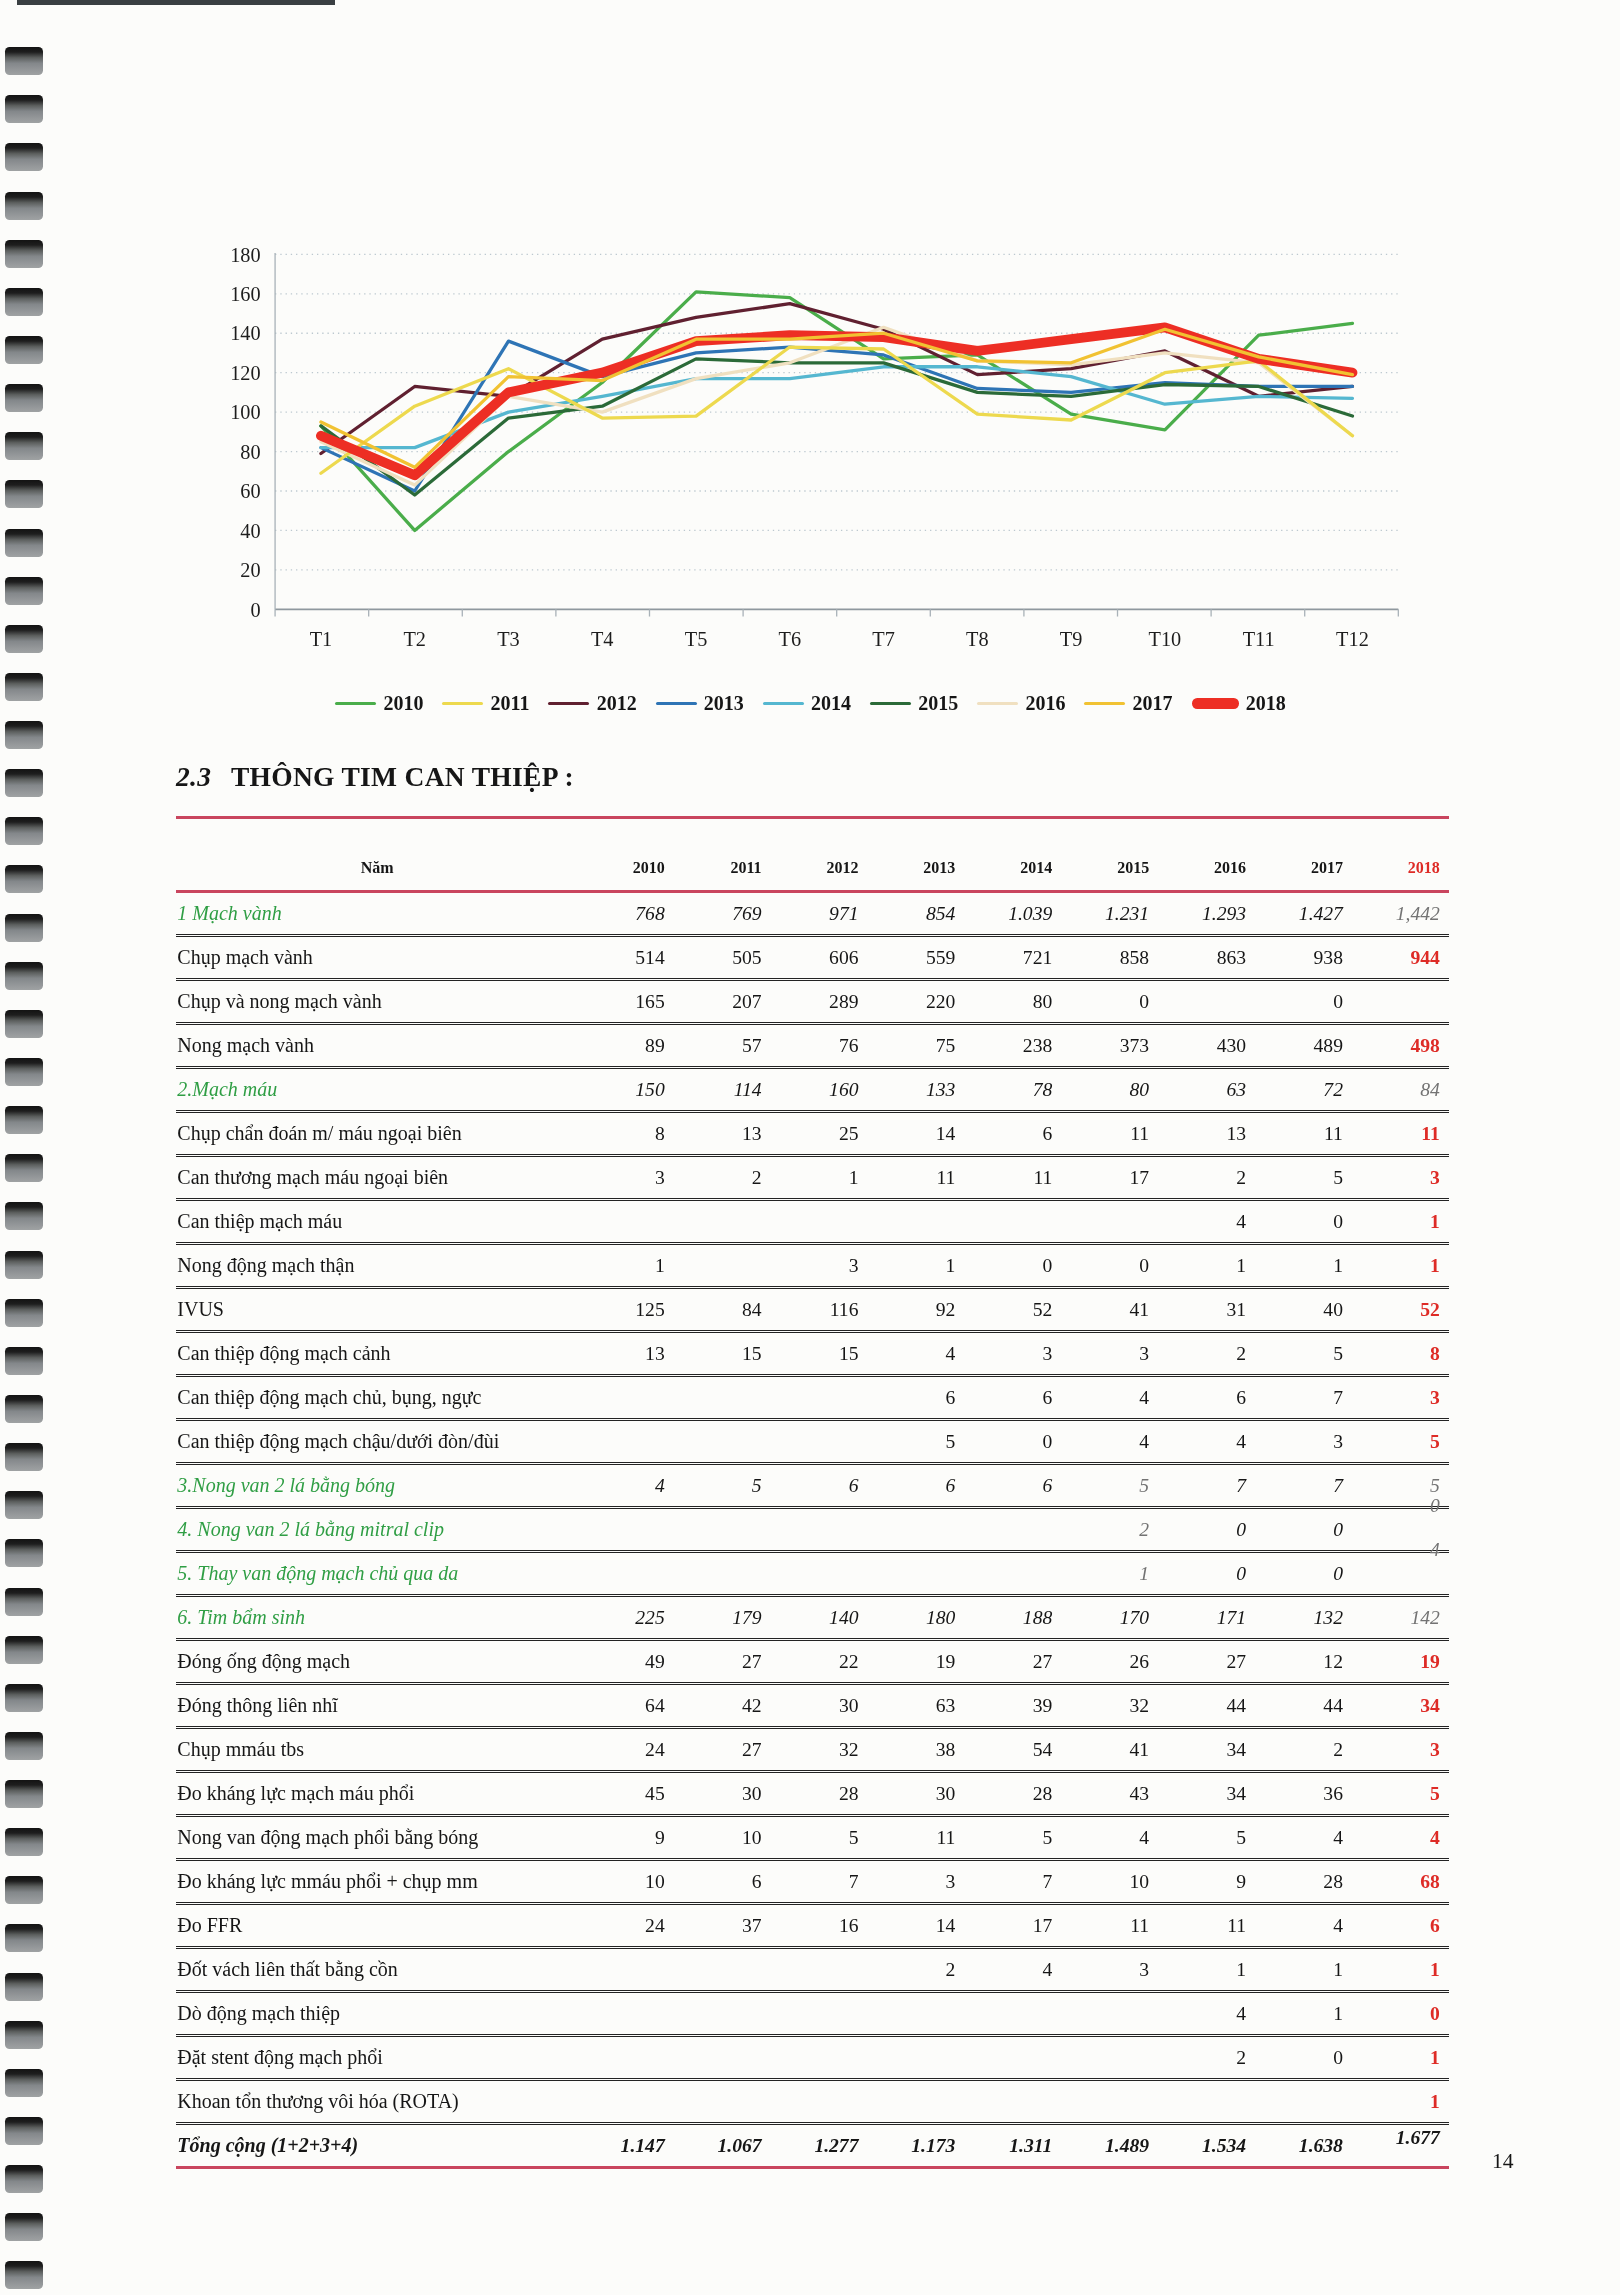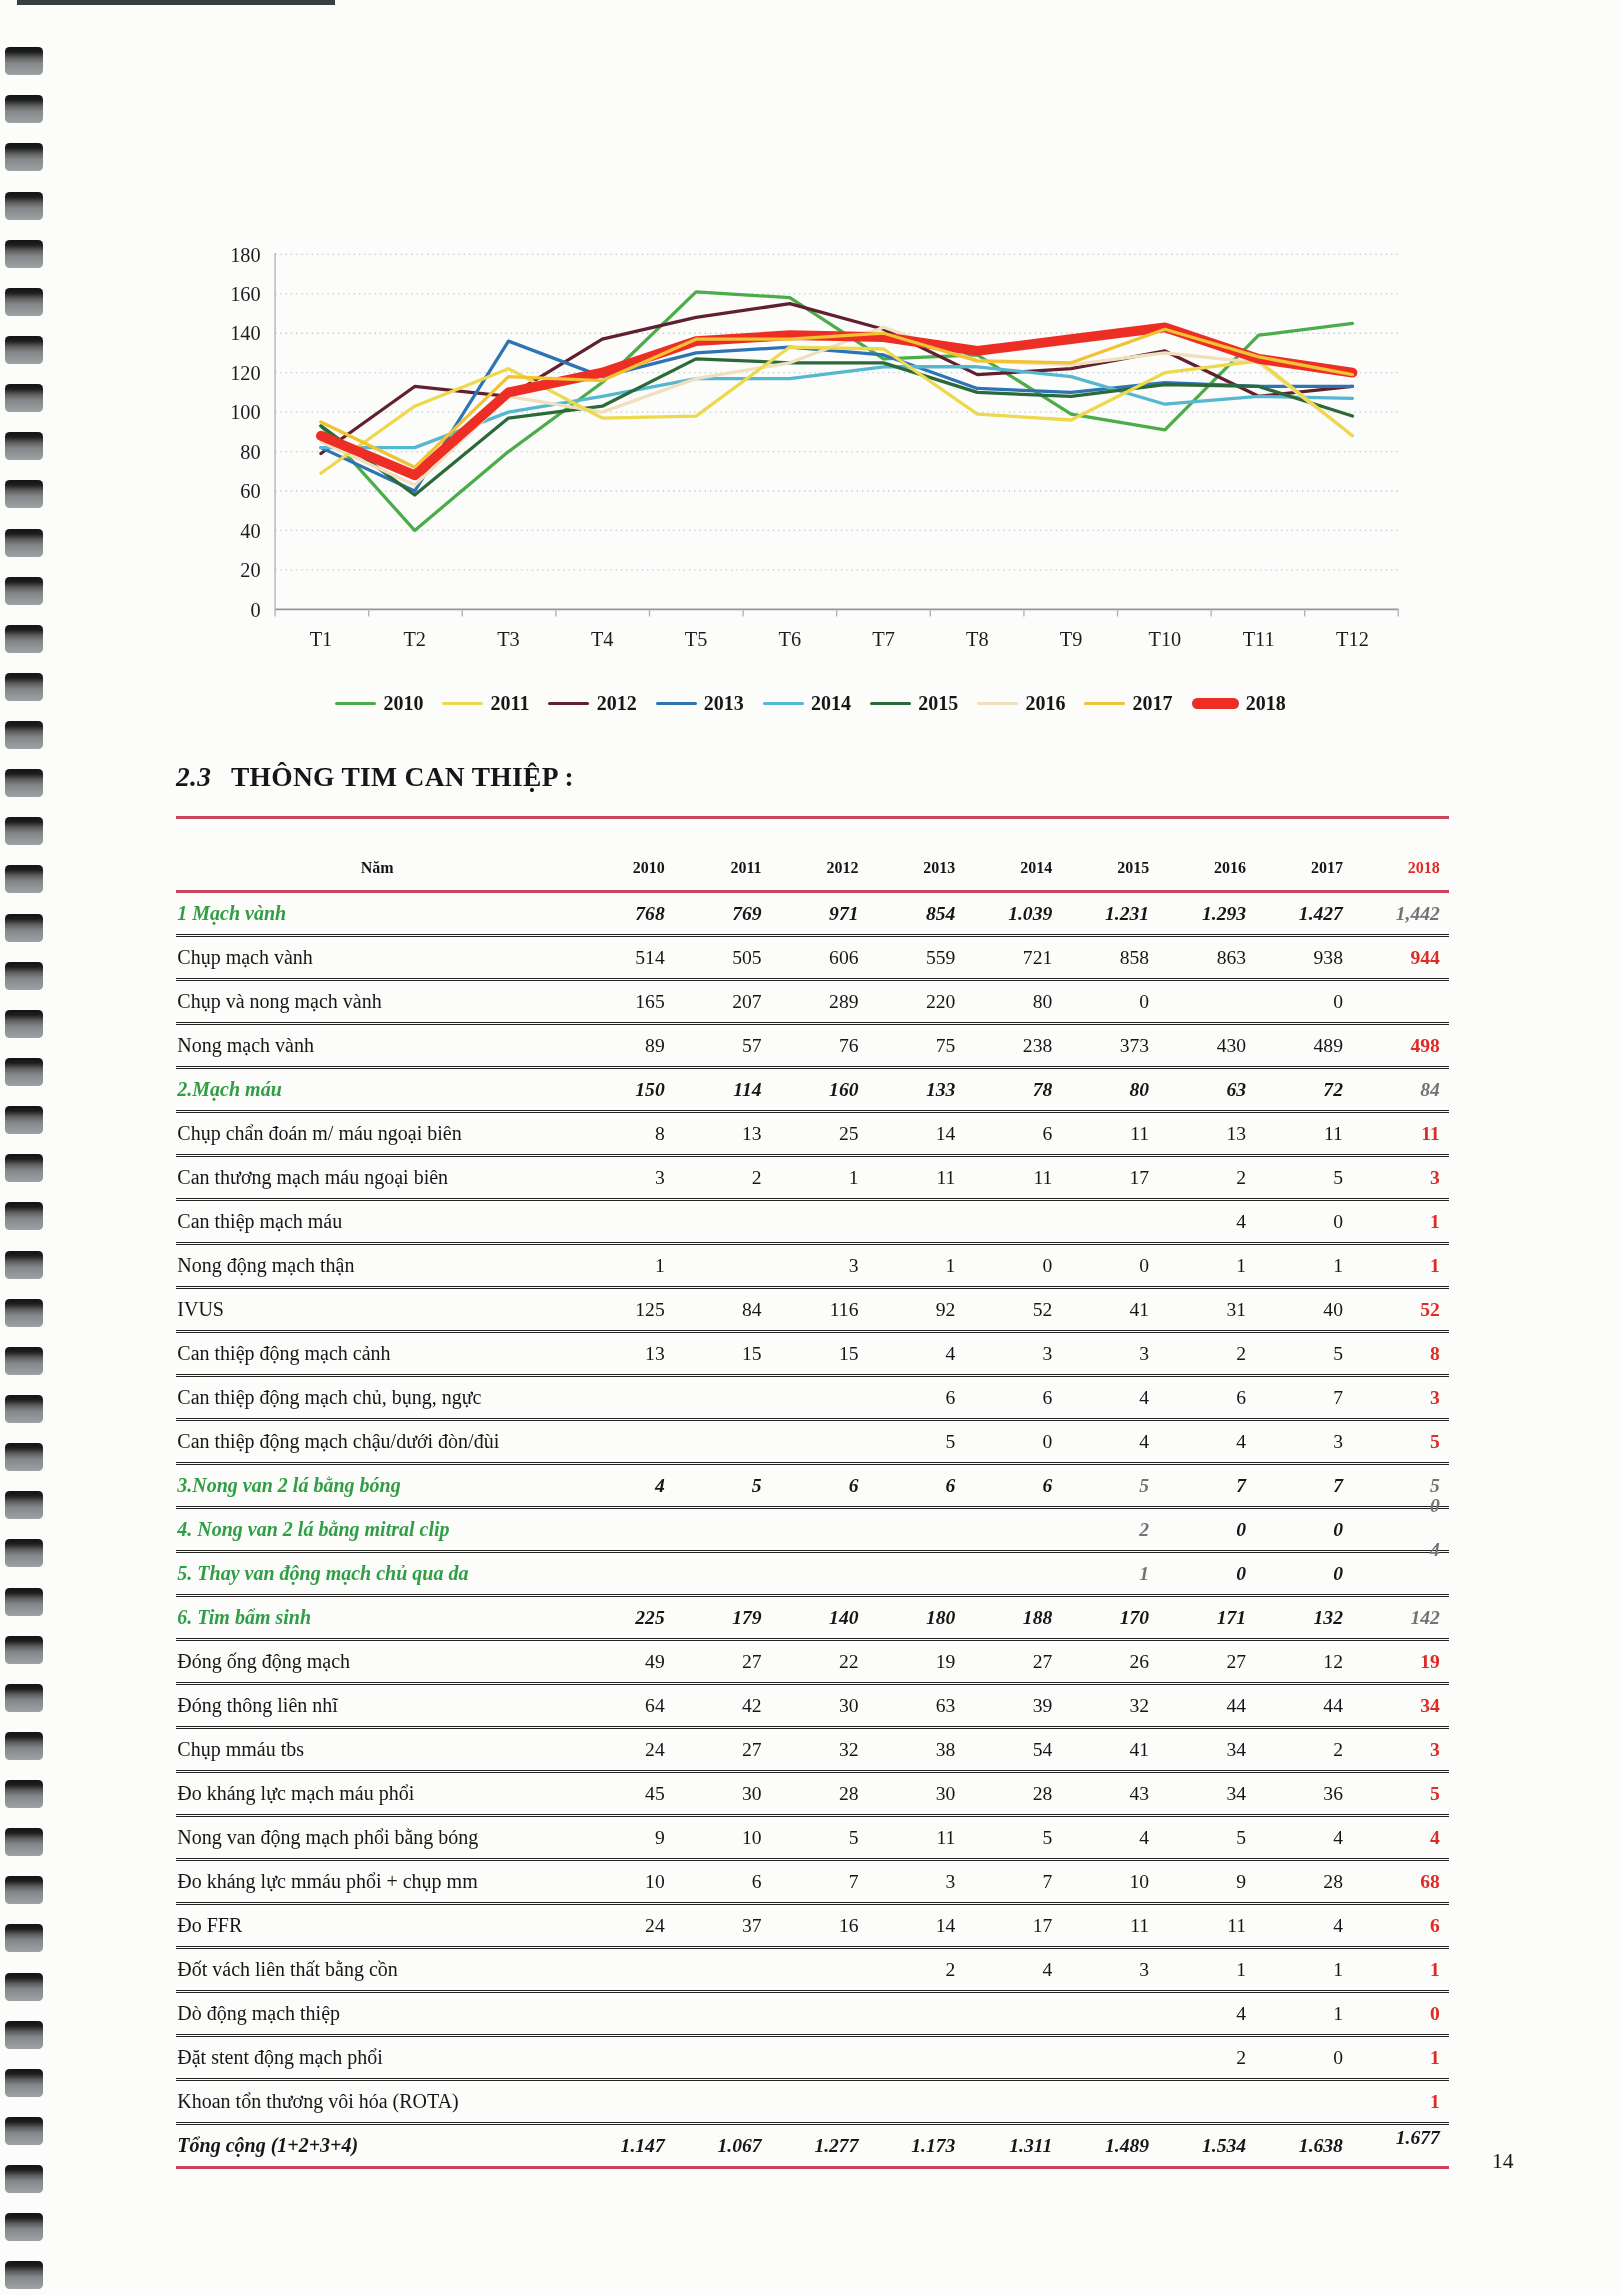--- a/index.html
+++ b/index.html
@@ -28,21 +28,21 @@
   .heading-rule { position:absolute; left:176px; top:816px; width:1273px; height:2.6px; background:#c9455e; }
   #table { position:absolute; left:176px; top:845px; width:1273px; }
   .trow { display:grid; grid-template-columns:401px repeat(9,1fr); align-items:center;
     height:41px; border-bottom:3.9px double #232323; }
   .trow.thead { height:45px; border-bottom:3.3px solid #c9455e; font-weight:bold; }
   .trow.total-row { border-bottom:3.9px solid #c9455e; }
   .tcell { text-align:right; padding-right:9.2px; font-size:19.6px; white-space:nowrap; }
   .tcell.lbl { text-align:left; padding-left:1.3px; padding-right:0; font-size:20px; overflow:hidden; }
   .thead .tcell { font-size:16px; }
   .thead .tcell.lbl { text-align:center; }
-  .section-row .tcell { font-weight:bold; font-style:italic; }
+  .section-row .tcell { font-weight:normal; font-style:italic; }
   .section-row .tcell.lbl { color:#2f9e44; }
   .total-row .tcell { font-weight:bold; font-style:italic; }
   .c-r { color:#de2b26; font-weight:bold; }
   .c-g { color:#737373; }
   .raise-big { position:relative; top:-23.6px; }
   .raise-small { position:relative; top:-7.9px; }
   .page-number { position:absolute; left:1492px; top:2149px; font-size:21.6px; }
 </style>
 </head>
 <body>

